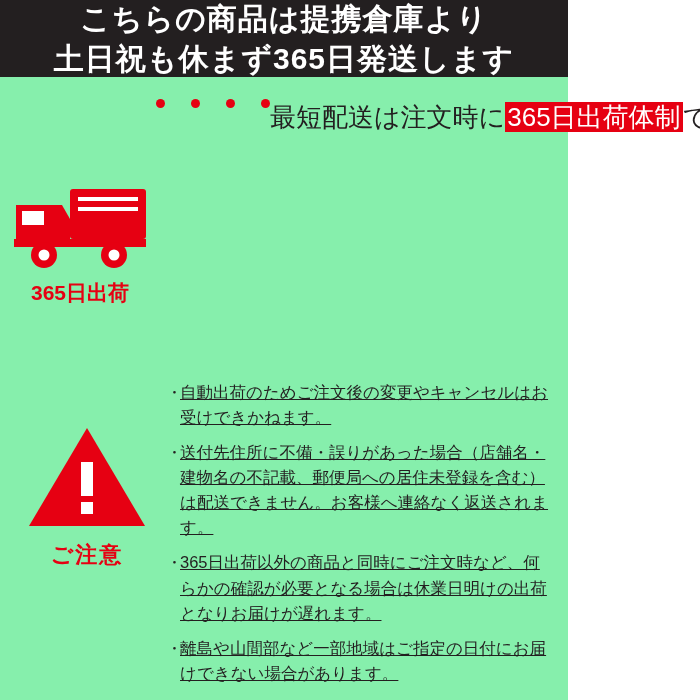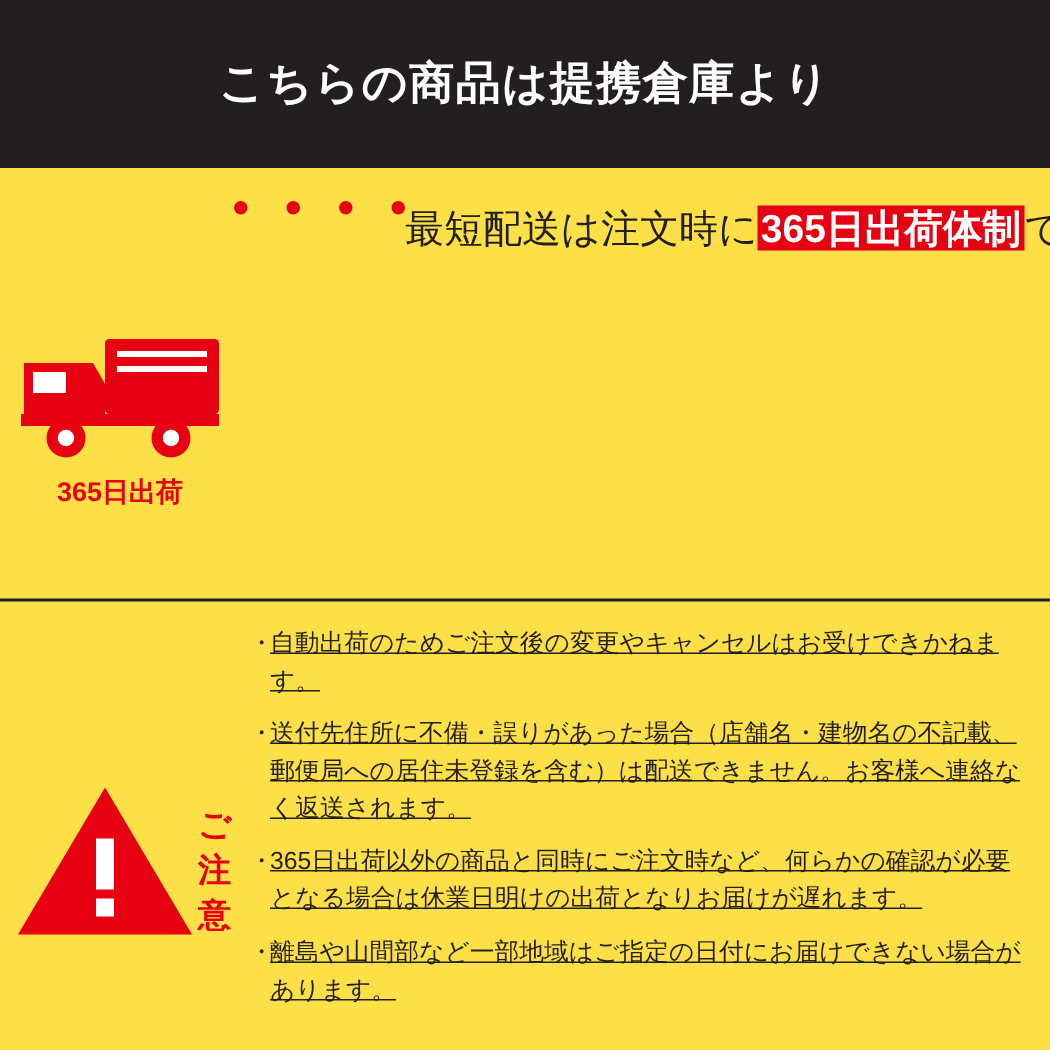--- a/index.html
+++ b/index.html
@@ -3,23 +3,23 @@
 <meta charset="utf-8">
 <style>
   * { box-sizing: border-box; margin: 0; padding: 0; }
   html, body {
     width: 700px; height: 700px;
     font-family: "Liberation Sans", sans-serif;
     background: #ffffff;
     overflow: hidden;
   }
   .banner {
-    width: 700px; height: 700px;
-    display: flex; flex-direction: column;
-    background: #fde047;
+    width: 568px; height: 700px;
+    display: flex; flex-direction: column;
+    background: #86efac;
   }
 
   
   .header {
     background: #231f20;
     color: #ffffff;
     height: 112px;
     display: flex; flex-direction: column;
     align-items: center; justify-content: center;
     gap: 2px;
@@ -41,21 +41,21 @@
   }
   .truck-col {
     width: 166px;
     display: flex; flex-direction: column;
     align-items: center; justify-content: center;
     padding-top: 28px;
   }
   .truck-svg { display:block; }
   .truck-label {
     color: #e60012;
-    font-size: 18px;
+    font-size: 21px;
     font-weight: bold;
     margin-top: 4px;
     letter-spacing: 0px;
   }
 
   .msg-col {
     flex: 1;
     display: flex; flex-direction: row;
     justify-content: space-between;
     padding-top: 8px;
@@ -75,21 +75,21 @@
     font-size: 26px;
     color: #231f20;
     line-height: 1.42;
     white-space: nowrap;
     letter-spacing: 0px;
   }
   .msg-line .hl {
     background: #e60012;
     color: #ffffff;
     padding: 0 2px;
-    font-weight: bold;
+    font-weight: normal;
   }
   .note {
     font-size: 15.5px;
     color: #231f20;
     margin-top: 14px;
     letter-spacing: -0.2px;
     white-space: nowrap;
   }
 
   
@@ -100,21 +100,21 @@
   }
 
   
   .caution {
     flex: 1;
     display: flex;
     padding: 14px 12px 8px 8px;
   }
   .warn-col {
     width: 158px;
-    display: flex; flex-direction: row;
+    display: flex; flex-direction: column;
     align-items: center; justify-content: flex-start;
     padding-top: 46px;
   }
   .warn-label {
     color: #e60012;
     font-size: 22px;
     font-weight: bold;
     margin-top: 6px;
     letter-spacing: 2px;
   }
@@ -137,20 +137,21 @@
   }
   .c-text { flex: 1; text-decoration: underline; }
 </style>
 </head>
 <body>
 
 <div class="banner">
 
   <div class="header">
     <div class="header-line">こちらの商品は提携倉庫より</div>
+    <div class="header-line">土日祝も休まず365日発送します</div>
   </div>
 
   <div class="middle">
 
     <div class="truck-col">
       <span>
         <svg class="truck-svg" width="140" height="104" viewBox="0 0 140 104" aria-hidden="true">
           <g fill="#e60012">
 
             <rect x="60" y="18" width="76" height="50" rx="3"></rect>

